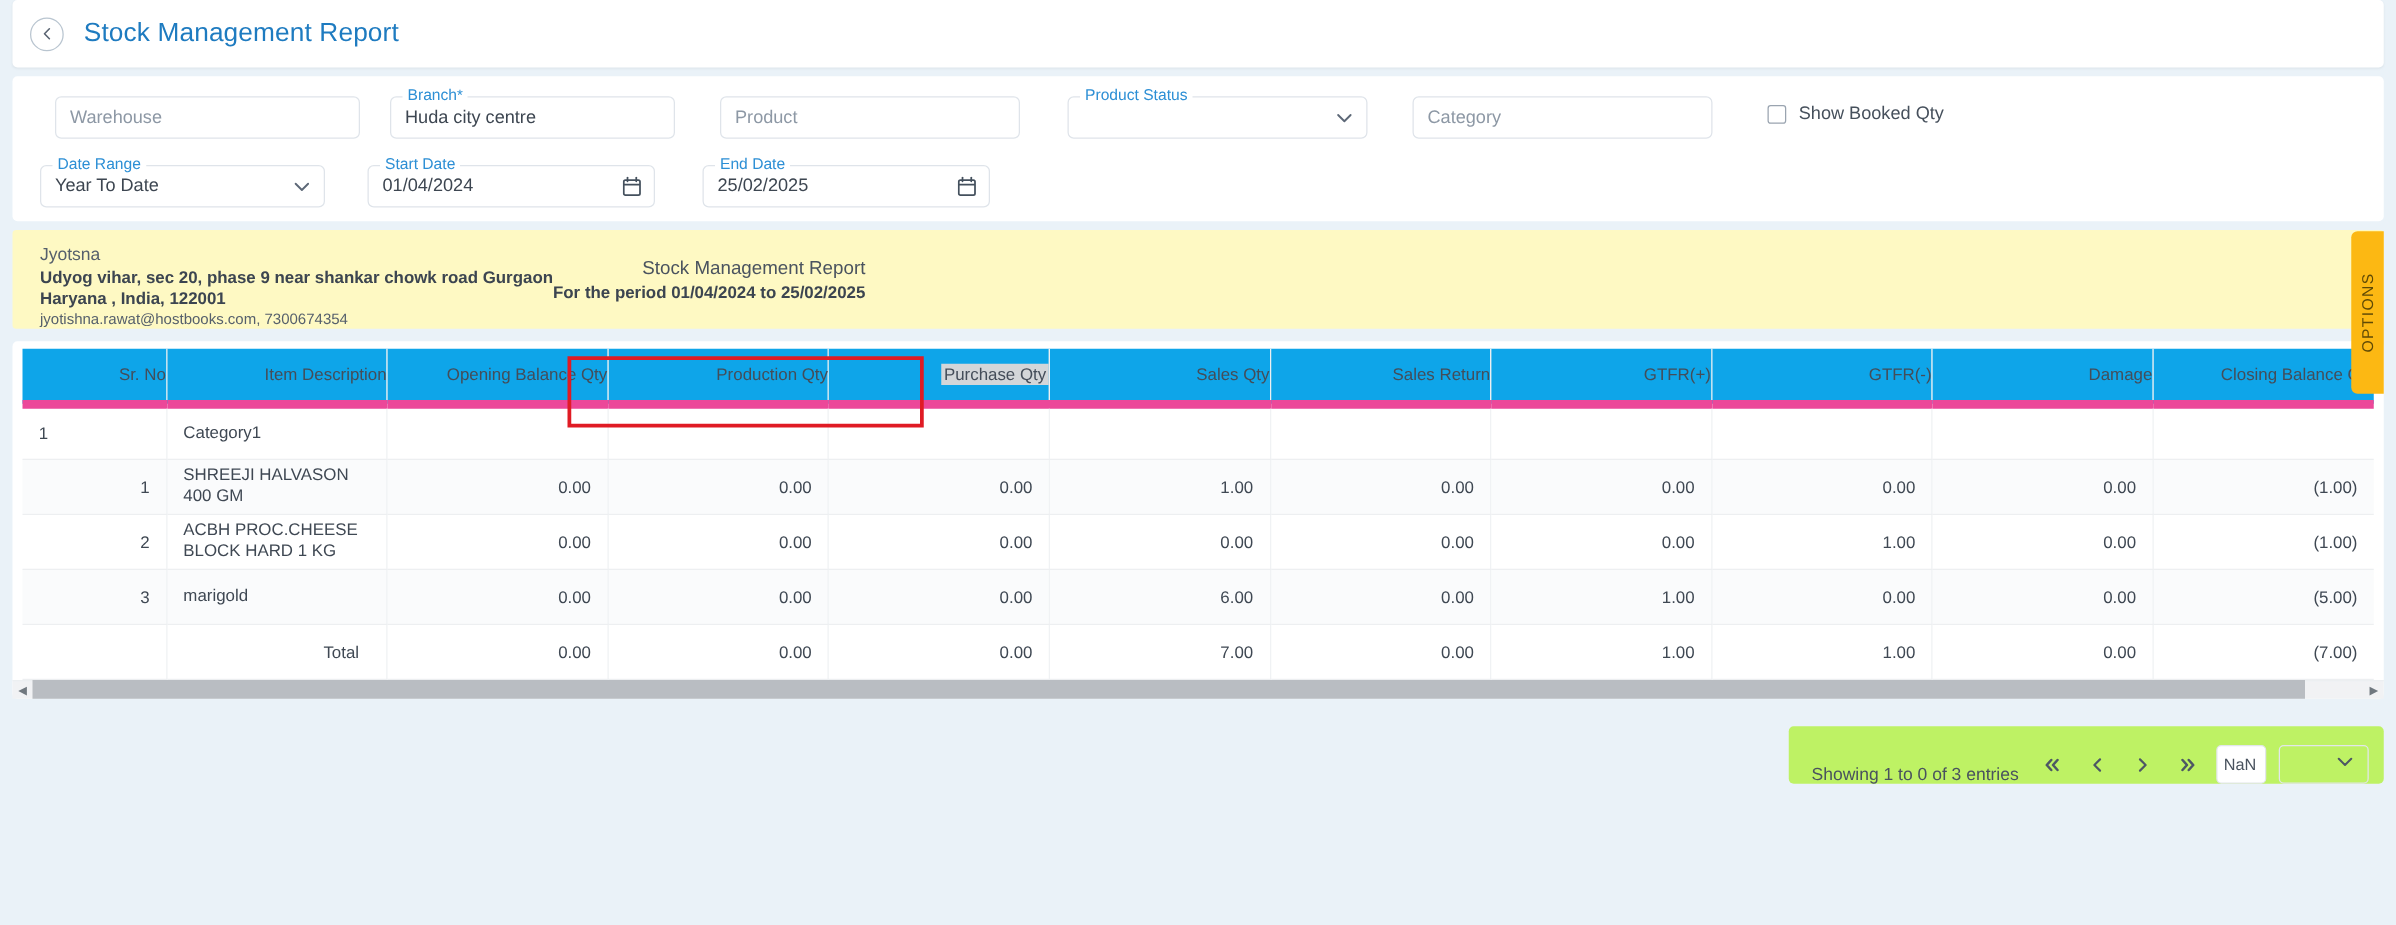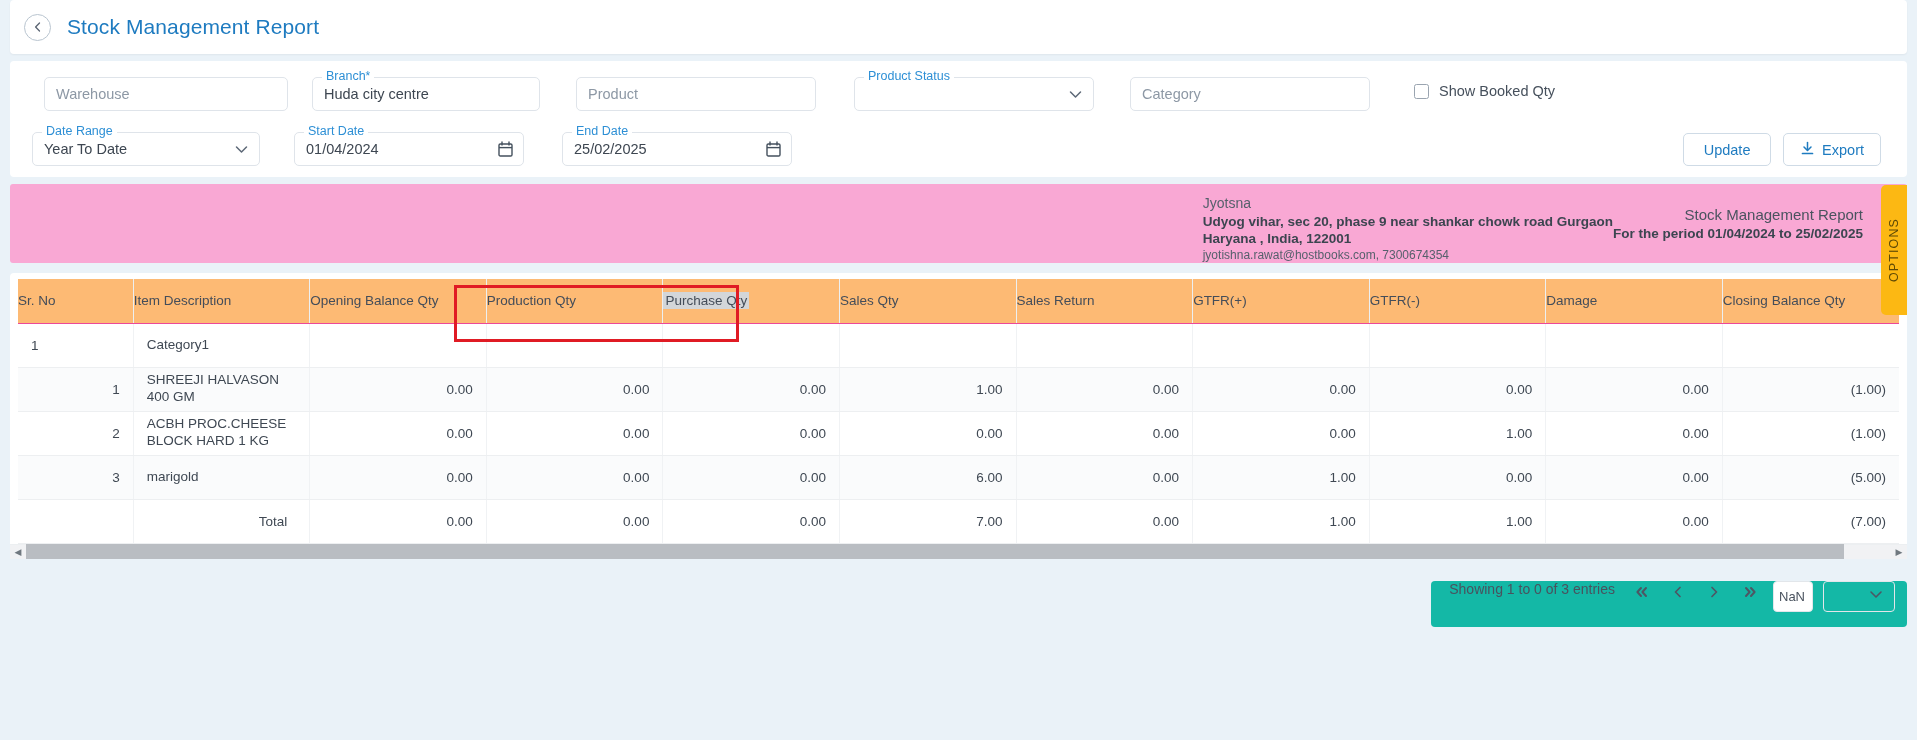--- a/index.html
+++ b/index.html
@@ -163,26 +163,26 @@
     writing-mode: vertical-rl;
     transform: rotate(180deg);
     font-size: 12.5px;
     letter-spacing: 1.1px;
     color: #5f4a06;
   }
 
   
   .company-band {
     margin-top: 7px;
-    background: #f9a8d4;
+    background: #fef9c3;
     border-radius: 3px;
     height: 79px;
     padding: 11px 22px 0 22px;
     display: flex;
-    justify-content: flex-end;
+    justify-content: flex-start;
   }
   .cmp-left { line-height: 1.28; }
   .cmp-name { font-size: 14px; color: #56606c; }
   .cmp-addr { font-size: 13.5px; color: #3c4550; font-weight: bold; }
   .cmp-mail { font-size: 12px; color: #56606c; margin-top: 1px; }
   .cmp-right { text-align: right; line-height: 1.35; padding-top: 10px; padding-right: 22px;}
   .cmp-rep { font-size: 15px; color: #4a535f; }
   .cmp-per { font-size: 13.5px; color: #3c4550; font-weight: bold; }
 
   
@@ -192,28 +192,28 @@
     border-radius: 4px;
     padding: 6px 8px 0 8px;
     position: relative;
   }
   table {
     width: 100%;
     border-collapse: collapse;
     table-layout: fixed;
   }
   thead th {
-    background: #fdba74;
+    background: #0ea5e9;
     font-size: 13.5px;
     font-weight: normal;
     color: #444d59;
     height: 44px;
-    border-bottom: 1px solid #ec4899;
+    border-bottom: 7px solid #ec4899;
     border-right: 1px solid #eceff1;
-    text-align: left;
+    text-align: right;
     vertical-align: middle;
   }
   thead th:last-child { border-right: none; }
   thead th .hl {
     background: #d3d6d9;
     padding: 1px 2px;
   }
   tbody td {
     font-size: 13.5px;
     color: #3f4853;
@@ -273,25 +273,25 @@
     cursor: pointer;
   }
 
   
   .pager-wrap {
     display: flex;
     justify-content: flex-end;
     margin-top: 22px;
   }
   .pager {
-    background: #14b8a6;
+    background: #bef264;
     border-radius: 4px;
     height: 46px;
     display: flex;
-    align-items: flex-start;
+    align-items: flex-end;
     padding: 0 12px 0 18px;
     gap: 10px;
     min-width: 352px;
   }
   .pager .showing {
     font-size: 14px; color: #49525e;
     margin-right: 4px;
     white-space: nowrap;
   }
   .pg-btn {
@@ -414,33 +414,20 @@
         <svg width="15" height="16" viewBox="0 0 15 16">
           <rect x="1" y="3" width="13" height="12" rx="1.3" fill="none" stroke="#44505d" stroke-width="1.4"></rect>
           <line x1="1" y1="6.6" x2="14" y2="6.6" stroke="#44505d" stroke-width="1.4"></line>
           <line x1="4" y1="1" x2="4" y2="4" stroke="#44505d" stroke-width="1.4" stroke-linecap="round"></line>
           <line x1="11" y1="1" x2="11" y2="4" stroke="#44505d" stroke-width="1.4" stroke-linecap="round"></line>
         </svg>
       </div>
     </div>
   </div>
 
-  <div class="actions">
-    <button class="btn">Update</button>
-    <button class="btn">
-      <span>
-        <svg width="15" height="15" viewBox="0 0 15 15">
-          <line x1="7.5" y1="1.5" x2="7.5" y2="9" stroke="#1e7bc0" stroke-width="1.5" stroke-linecap="round"></line>
-          <polyline points="4,6 7.5,9.5 11,6" fill="none" stroke="#1e7bc0" stroke-width="1.5" stroke-linecap="round" stroke-linejoin="round"></polyline>
-          <line x1="2.5" y1="12.5" x2="12.5" y2="12.5" stroke="#1e7bc0" stroke-width="1.7" stroke-linecap="round"></line>
-        </svg>
-      </span>
-      <span>Export</span>
-    </button>
-  </div>
 
   <div class="options-tab">
     <span>OPTIONS</span>
   </div>
 </div>
 
 <div class="company-band">
   <div class="cmp-left">
     <div class="cmp-name">Jyotsna</div>
     <div class="cmp-addr">Udyog vihar, sec 20, phase 9 near shankar chowk road Gurgaon</div>

